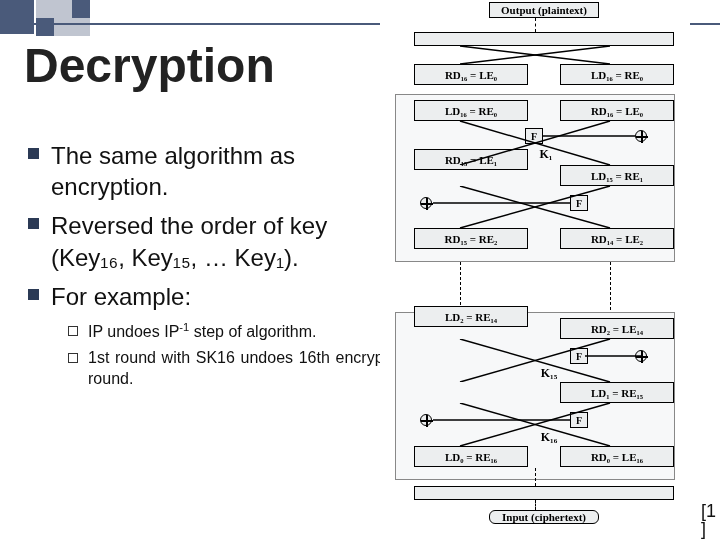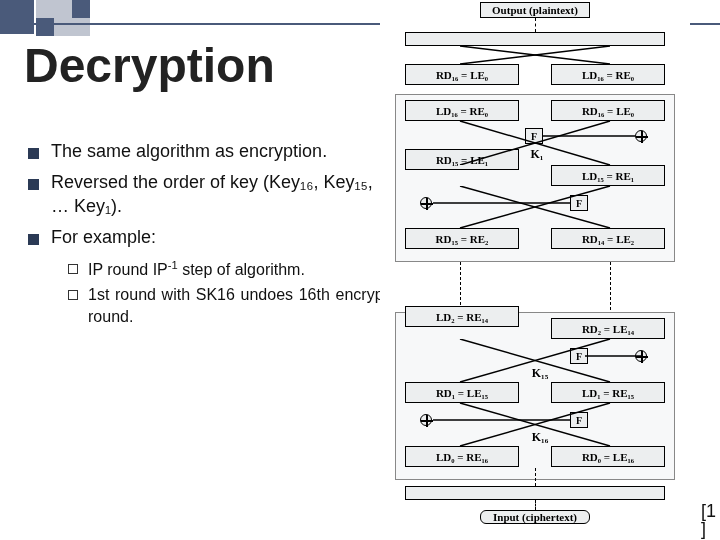--- a/index.html
+++ b/index.html
@@ -37,21 +37,21 @@
   }
   .bullets .row {
     display: flex; align-items: flex-start;
     margin-bottom: 8px;
   }
   .bullets .sq {
     width: 11px; height: 11px; background: #2b3a55;
     flex: 0 0 11px; margin-top: 8px; margin-right: 12px;
   }
   .bullets .txt {
-    font-size: 18px; line-height: 1.3; color: #111;
+    font-size: 24px; line-height: 1.3; color: #111;
   }
   .subs {
     margin-left: 40px; margin-top: 4px;
   }
   .subs .srow {
     display: flex; align-items: flex-start;
     margin-bottom: 4px;
   }
   .subs .hsq {
     width: 10px; height: 10px; border: 1.5px solid #333; background: #fff;
@@ -66,21 +66,21 @@
   .diagram {
     position: absolute; top: 0; left: 380px;
     width: 310px; height: 522px;
     background: #fff;
   }
   .ibox {
     position: absolute; border: 1px solid #000;
     background: #eceeef;
     font-family: "Times New Roman", serif;
     font-size: 11px; font-weight: bold;
-    display: flex; align-items: center; justify-content: center;
+    display: flex; align-items: center; justify-content: center; margin-left: 9px;
   }
   .wide { width: 260px; height: 14px; }
   .half { width: 114px; height: 21px; }
   .tag { font-size: 12px; }
   .dash-v {
     position: absolute; width: 0; border-left: 1.5px dashed #000;
   }
   .xor {
     position: absolute; width: 12px; height: 12px;
     border: 1.5px solid #000; border-radius: 50%;
@@ -133,21 +133,21 @@
     <span class="txt">Reversed the order of key (Key₁₆, Key₁₅, … Key₁).</span>
   </div>
   <div class="row">
     <span class="sq"></span>
     <span class="txt">For example:</span>
   </div>
   <div class="subs">
     <div class="srow">
       <span class="hsq"></span>
       <span class="st">
-        <span>IP round IP</span><sup>-1</sup><span> step of algorithm.</span>
+        <span>IP undoes IP</span><sup>-1</sup><span> step of algorithm.</span>
       </span>
     </div>
     <div class="srow">
       <span class="hsq"></span>
       <span class="st">1st round with SK16 undoes 16th encrypt round.</span>
     </div>
   </div>
 </div>
 
 <div class="diagram">
@@ -193,21 +193,20 @@
   </svg>
 
   <div class="dash-v" style="left:80px; top:262px; height:48px;"></div>
   <div class="dash-v" style="left:230px; top:262px; height:48px;"></div>
 
   <div class="rim" style="left:15px; top:312px; width:280px; height:168px;"></div>
 
   <div class="ibox half" style="left:25px; top:306px;">LD₂ = RE₁₄</div>
   <div class="ibox half" style="left:171px; top:318px;">RD₂ = LE₁₄</div>
 
-  <div class="ibox half" style="left:25px; top:382px;">RD₁ = LE₁₅</div>
   <div class="ibox half" style="left:171px; top:382px;">LD₁ = RE₁₅</div>
 
   <div class="ibox half" style="left:25px; top:446px;">LD₀ = RE₁₆</div>
   <div class="ibox half" style="left:171px; top:446px;">RD₀ = LE₁₆</div>
 
   <div class="fbox" style="left:190px; top:348px;">F</div>
   <div class="xor" style="left:255px; top:350px;"></div>
   <div class="ibox tag" style="left:148px; top:367px; width:24px; height:12px; border:none; background:none;">K₁₅</div>
   <svg style="position:absolute; left:25px; top:339px; width:260px; height:43px;">
     <line x1="55" y1="0" x2="205" y2="43" stroke="#000" stroke-width="1.5"></line>

